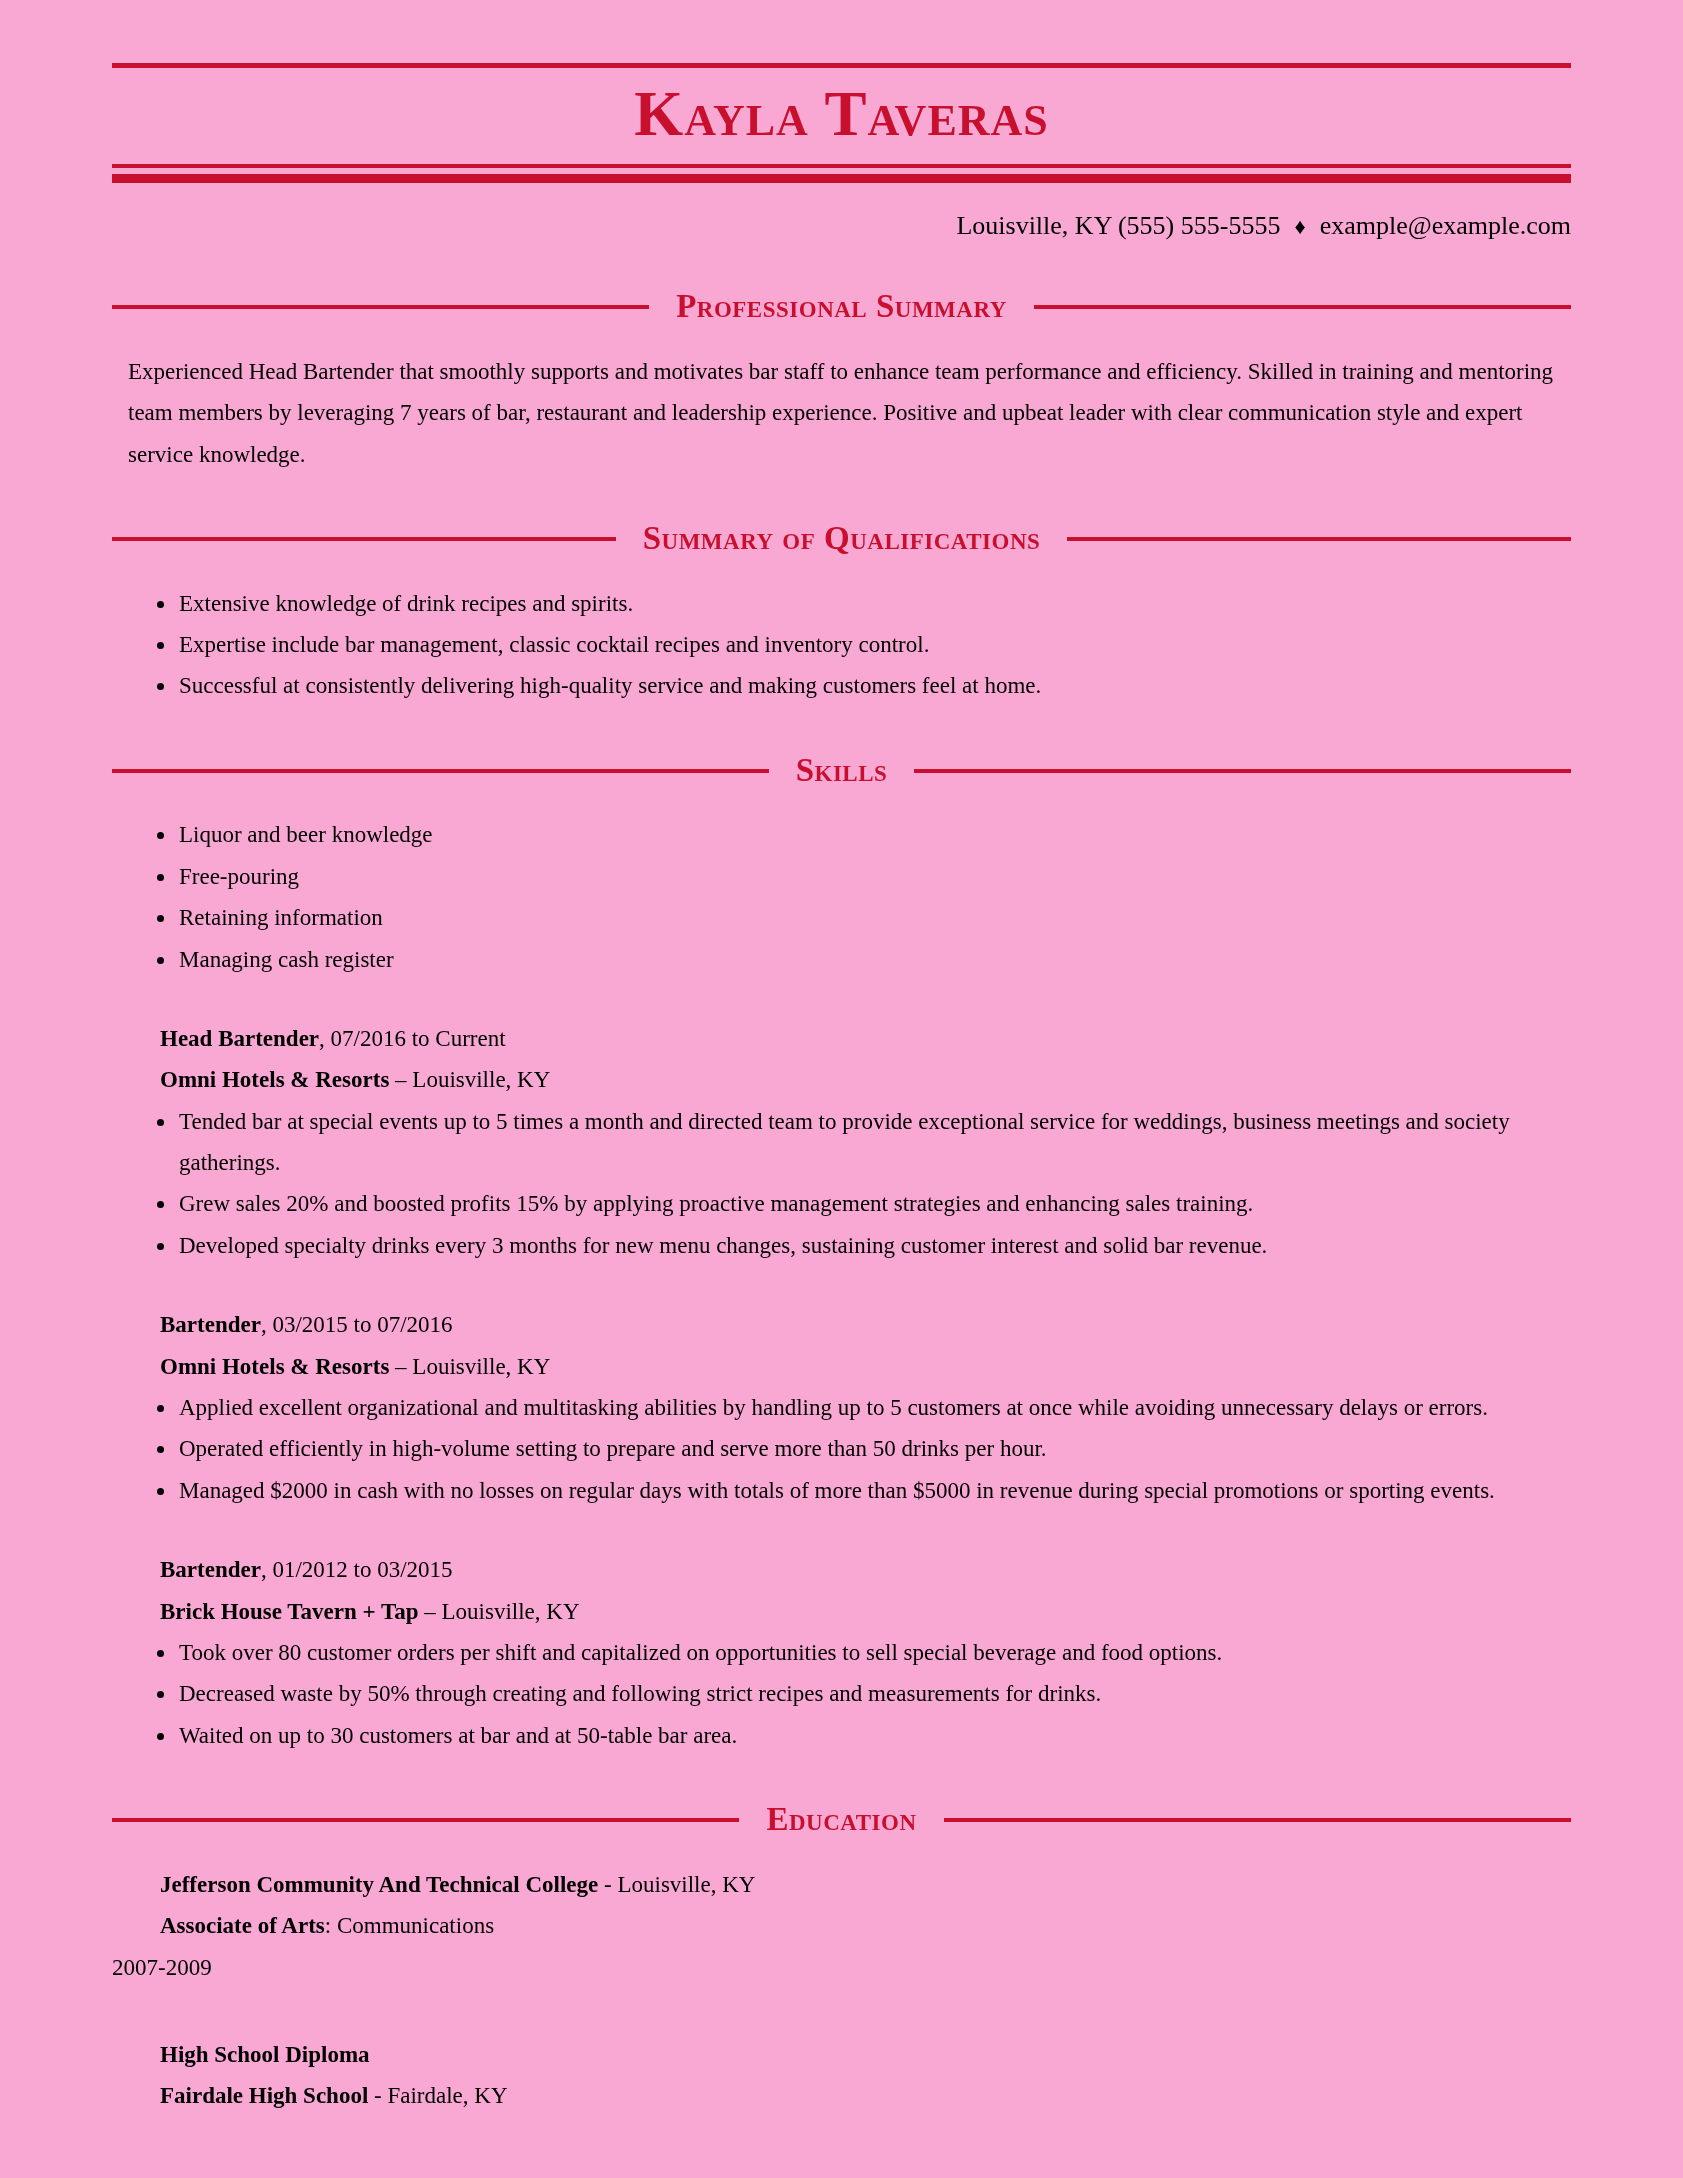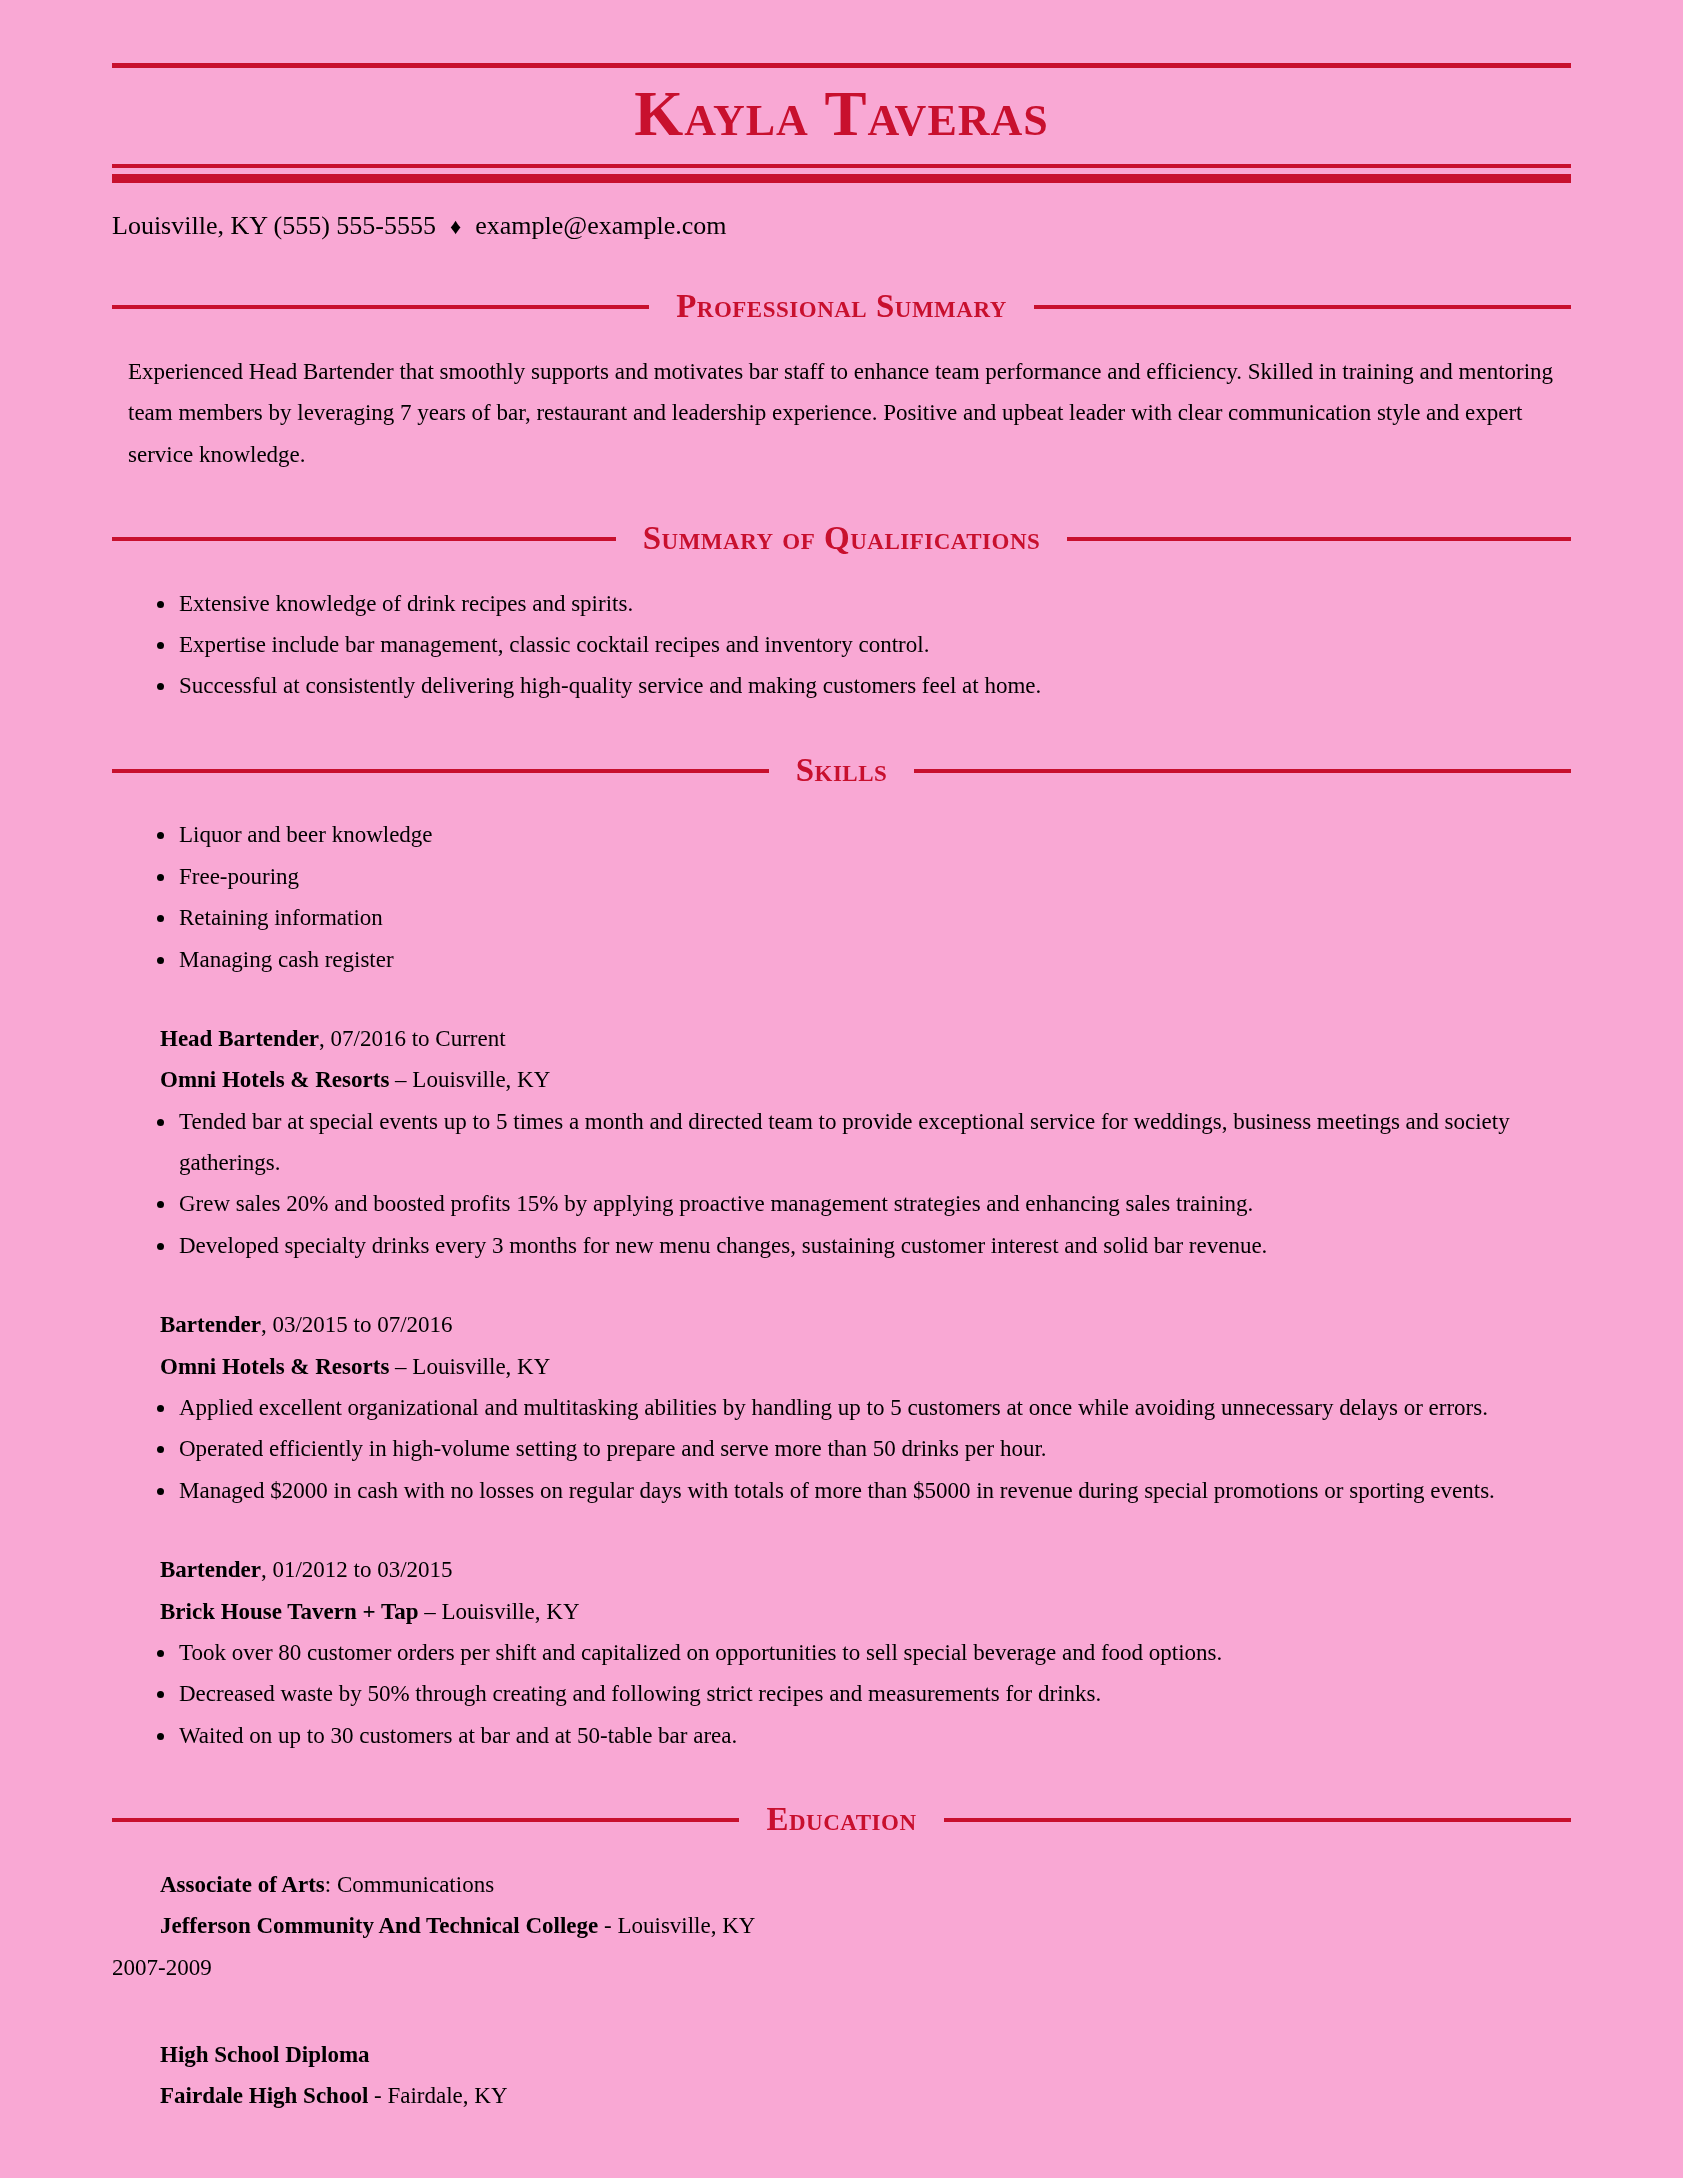--- a/index.html
+++ b/index.html
@@ -24,21 +24,21 @@
     font-size: 63px;
     font-weight: bold;
     font-variant: small-caps;
     letter-spacing: 1px;
     line-height: 1.15;
   }
   .double-rule .thin  { height: 4px; background: var(--accent); margin-bottom: 6px; }
   .double-rule .thick { height: 9px; background: var(--accent); }
   .contact {
     margin-top: 26px;
-    text-align: left;
+    text-align: right;
     font-size: 26px;
     line-height: 1.3;
   }
   .contact .sep { display: inline-block; margin: 0 14px; font-size: 22px; }
   
   .sec-head {
     display: flex;
     align-items: center;
     margin: 44px 0 24px 0;
   }
@@ -167,24 +167,24 @@
   </div>
 
   <div class="sec-head">
     <span class="rule"></span>
     <h2>Education</h2>
     <span class="rule"></span>
   </div>
 
   <div class="edu-entry">
     <div class="line">
-      <span class="bold">Associate of Arts</span><span>: Communications</span>
+      <span class="bold">Jefferson Community And Technical College</span><span> - Louisville, KY</span>
     </div>
     <div class="line">
-      <span class="bold">Jefferson Community And Technical College</span><span> - Louisville, KY</span>
+      <span class="bold">Associate of Arts</span><span>: Communications</span>
     </div>
     <div class="line">2007-2009</div>
   </div>
 
   <div class="edu-entry">
     <div class="line">
       <span class="bold">High School Diploma</span><span></span>
     </div>
     <div class="line">
       <span class="bold">Fairdale High School</span><span> - Fairdale, KY</span>

